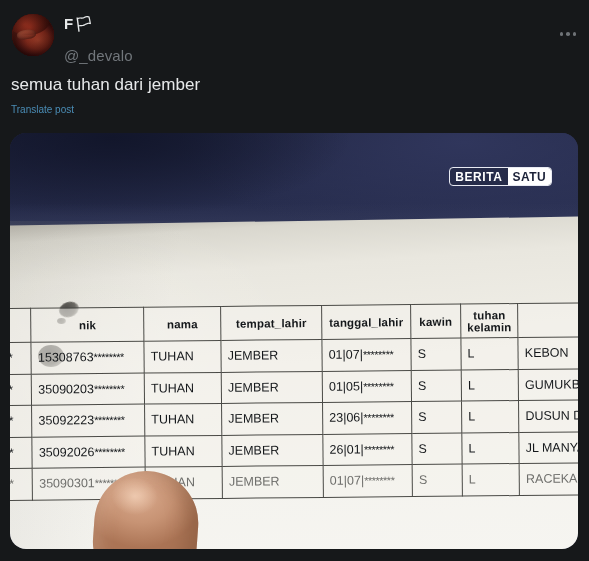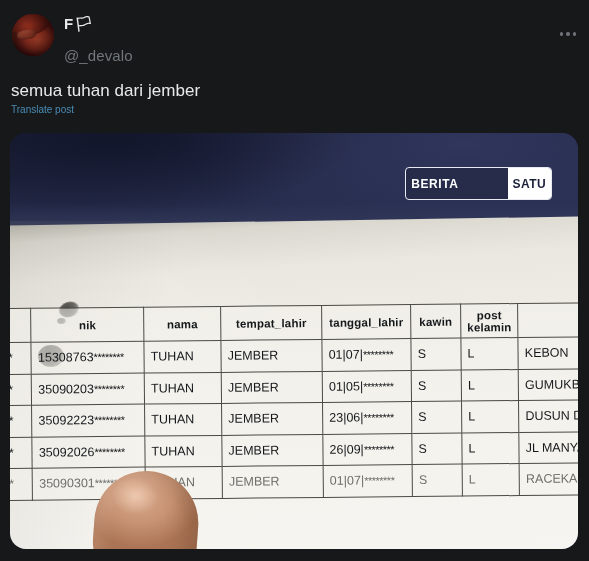--- a/index.html
+++ b/index.html
@@ -70,21 +70,21 @@
   .more-btn {
     position: absolute; right: 8px; top: 22px;
     width: 26px; height: 24px; cursor: pointer;
     display: flex; align-items: center; justify-content: center;
     gap: 3px; color: #71767b;
   }
   .more-btn i { width: 3.5px; height: 3.5px; border-radius: 50%; background: #6e7276; display: block; }
 
   
   .post-text {
-    position: absolute; left: 11px; top: 80px;
+    position: absolute; left: 11px; top: 74px;
     font-size: 17px; color: #e7e9ea; line-height: 22px;
     letter-spacing: .05px;
   }
   .translate-link {
     position: absolute; left: 11px; top: 101px;
     font-size: 10px; color: #4a8cb5; line-height: 18px;
     cursor: pointer;
   }
 
   
@@ -126,23 +126,22 @@
   }
   .smudge.s1 { left: 49px; top: 169px; width: 20px; height: 15px; transform: rotate(-18deg); }
   .smudge.s2 { left: 28px; top: 212px; width: 26px; height: 22px; }
   .smudge.s3 { left: 47px; top: 185px; width: 9px; height: 6px; opacity: .8; }
 
   
   .watermark {
     position: absolute; right: 26px; top: 34px;
     display: flex; align-items: stretch;
     border: 1.5px solid #e8eaf2; border-radius: 4px;
-    overflow: hidden; height: 33px;
+    overflow: hidden; height: 19px;
     background: rgba(32,38,64,.55);
-    gap: 44px;
   }
   .wm-a {
     color: #ffffff; font-size: 12px; font-weight: 700; letter-spacing: .6px;
     padding: 0 5px; display: flex; align-items: center;
   }
   .wm-b {
     background: #ffffff; color: #1b2138;
     font-size: 12px; font-weight: 700; letter-spacing: .4px;
     padding: 0 5px; display: flex; align-items: center;
   }
@@ -246,21 +245,21 @@
 
       <table class="doc-table">
         <thead>
           <tr>
             <th class="c-pad"></th>
             <th class="c-nik">nik</th>
             <th class="c-nama">nama</th>
             <th class="c-tl">tempat_lahir</th>
             <th class="c-tgl">tanggal_lahir</th>
             <th class="c-kaw">kawin</th>
-            <th class="c-jk">post kelamin</th>
+            <th class="c-jk">tuhan kelamin</th>
             <th class="c-ala th-alamat">alamat</th>
           </tr>
         </thead>
         <tbody>
           <tr>
             <td class="c-pad stars">*****</td>
             <td class="c-nik nowrap"><span>15308763</span><span class="stars">********</span></td>
             <td class="c-nama">TUHAN</td>
             <td class="c-tl">JEMBER</td>
             <td class="c-tgl nowrap"><span>01|07|</span><span class="stars">********</span></td>
@@ -286,21 +285,21 @@
             <td class="c-tgl nowrap"><span>23|06|</span><span class="stars">********</span></td>
             <td class="c-kaw">S</td>
             <td class="c-jk">L</td>
             <td class="c-ala nowrap">DUSUN DARUN</td>
           </tr>
           <tr>
             <td class="c-pad stars">*****</td>
             <td class="c-nik nowrap"><span>35092026</span><span class="stars">********</span></td>
             <td class="c-nama">TUHAN</td>
             <td class="c-tl">JEMBER</td>
-            <td class="c-tgl nowrap"><span>26|09|</span><span class="stars">********</span></td>
+            <td class="c-tgl nowrap"><span>26|01|</span><span class="stars">********</span></td>
             <td class="c-kaw">S</td>
             <td class="c-jk">L</td>
             <td class="c-ala nowrap">JL MANYARLING</td>
           </tr>
           <tr>
             <td class="c-pad stars">*****</td>
             <td class="c-nik nowrap"><span>35090301</span><span class="stars">********</span></td>
             <td class="c-nama">TUHAN</td>
             <td class="c-tl">JEMBER</td>
             <td class="c-tgl nowrap"><span>01|07|</span><span class="stars">********</span></td>

